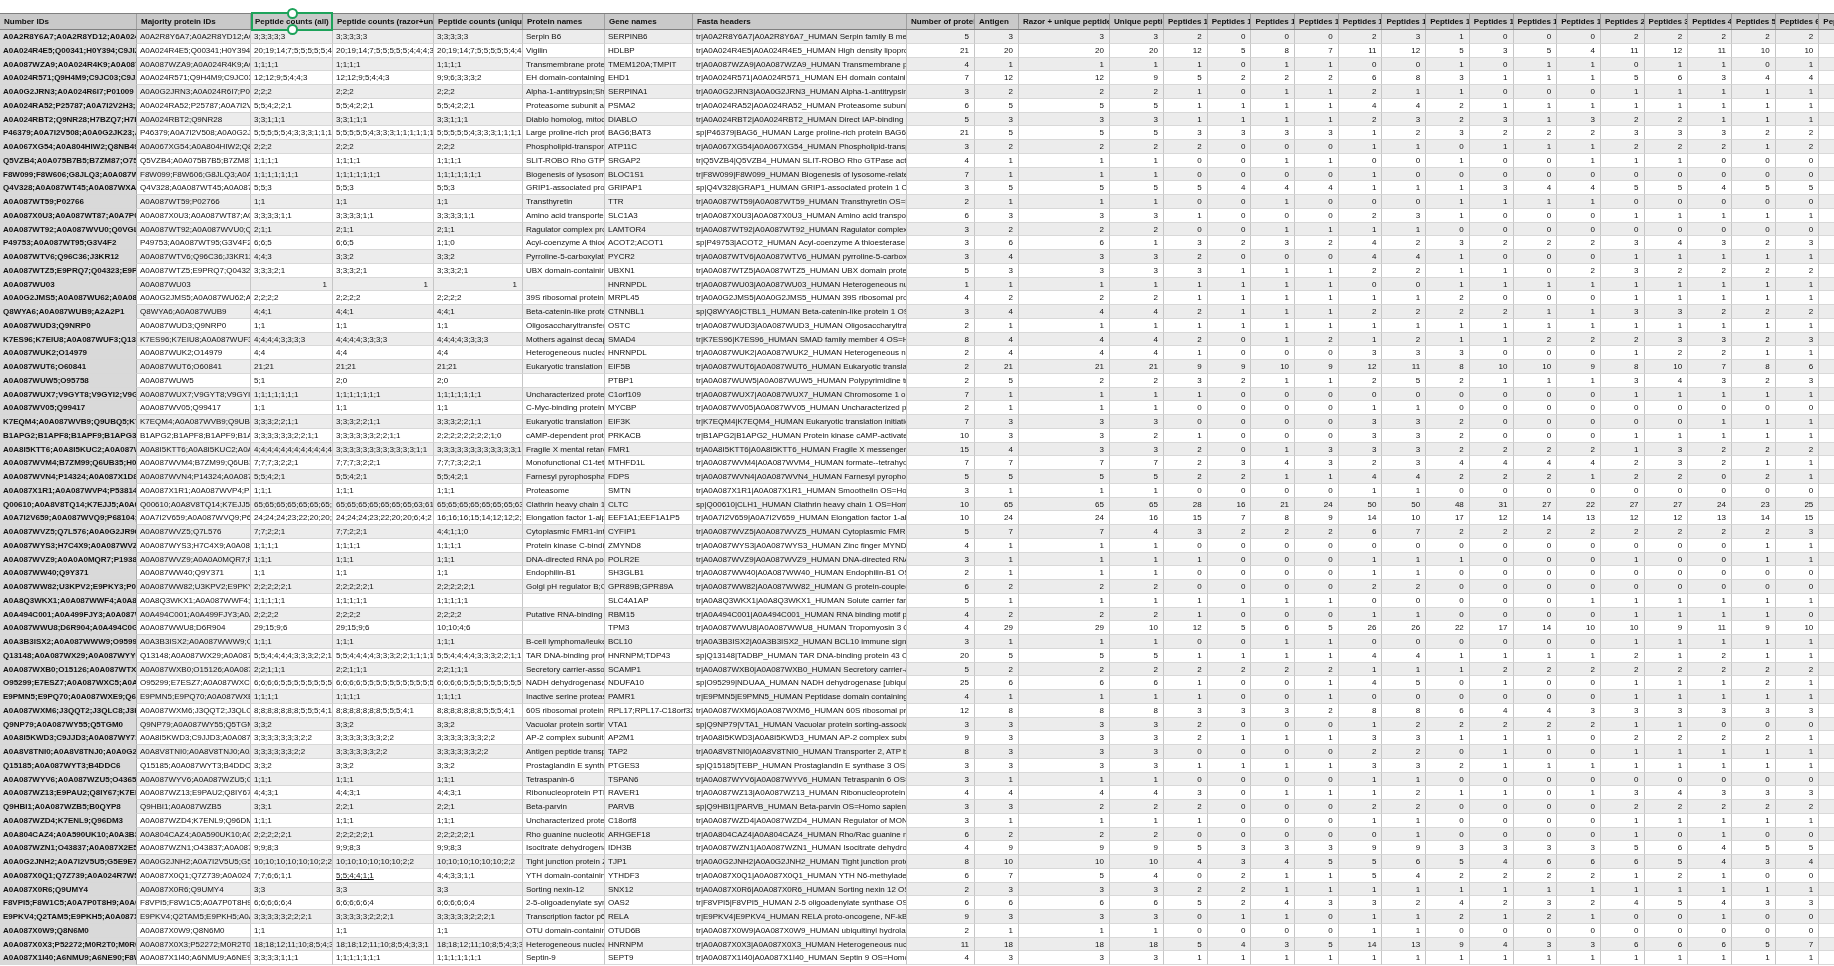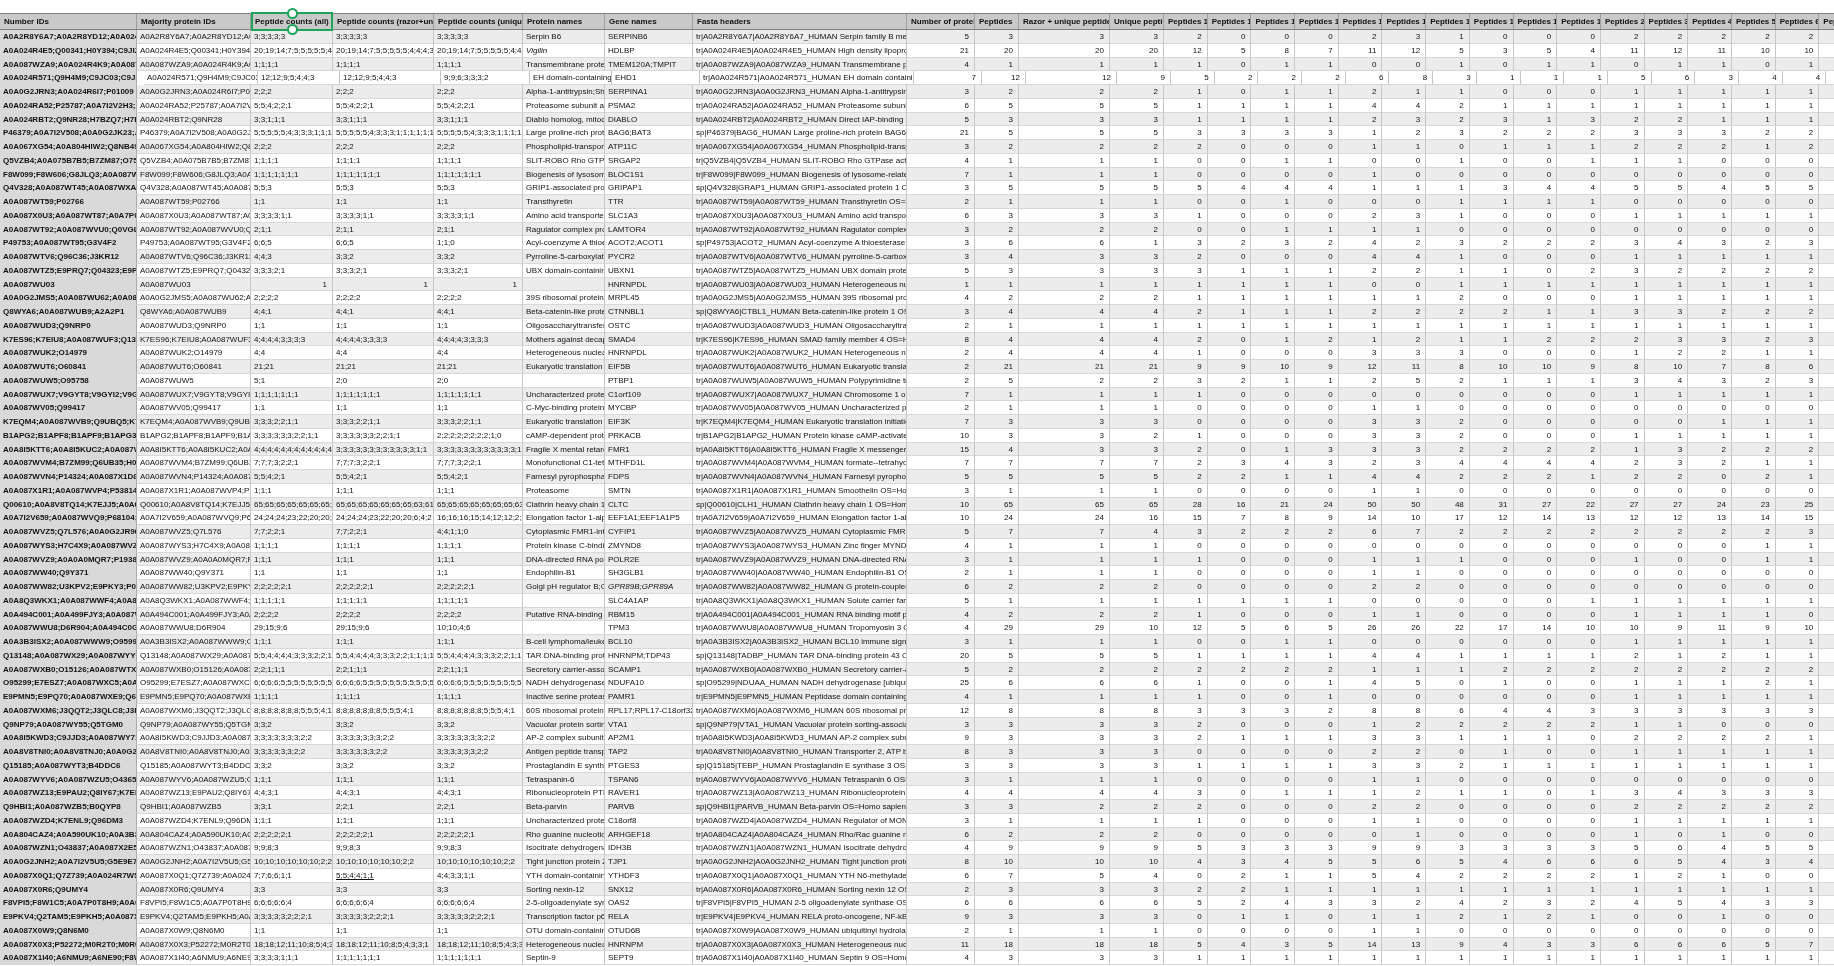--- a/index.html
+++ b/index.html
@@ -24,21 +24,21 @@
   <div class="hdr-row">
       <div class="hdr-cell" style="width: 137px;">Number IDs</div>
       <div class="hdr-cell" style="width: 114px;">Majority protein IDs</div>
       <div class="hdr-cell" style="width: 82px;">Peptide counts (all)</div>
       <div class="hdr-cell" style="width: 101px;">Peptide counts (razor+unique)</div>
       <div class="hdr-cell" style="width: 89px;">Peptide counts (unique)</div>
       <div class="hdr-cell" style="width: 82px;">Protein names</div>
       <div class="hdr-cell" style="width: 88px;">Gene names</div>
       <div class="hdr-cell" style="width: 214px;">Fasta headers</div>
       <div class="hdr-cell" style="width: 68px;">Number of proteins</div>
-      <div class="hdr-cell" style="width: 44px;">Peptides</div>
+      <div class="hdr-cell" style="width: 44px;">Antigen</div>
       <div class="hdr-cell" style="width: 91px;">Razor + unique peptides</div>
       <div class="hdr-cell" style="width: 54px;">Unique peptides</div>
       <div class="hdr-cell" style="width: 43.7px;">Peptides 1</div>
       <div class="hdr-cell" style="width: 43.7px;">Peptides 10</div>
       <div class="hdr-cell" style="width: 43.7px;">Peptides 11</div>
       <div class="hdr-cell" style="width: 43.7px;">Peptides 12</div>
       <div class="hdr-cell" style="width: 43.7px;">Peptides 13</div>
       <div class="hdr-cell" style="width: 43.7px;">Peptides 14</div>
       <div class="hdr-cell" style="width: 43.7px;">Peptides 15</div>
       <div class="hdr-cell" style="width: 43.7px;">Peptides 16</div>
@@ -81,21 +81,21 @@
         <div class="cell num" style="width: 43.7px;">2</div>
         <div class="cell num" style="width: 43.7px;">2</div>
         <div class="cell num" style="width: 44px;"></div>
       </div>
       <div class="row">
         <div class="cell colA" style="width: 137px;">A0A024R4E5;Q00341;H0Y394;C9JIZ1;C9J5E9</div>
         <div class="cell" style="width: 114px;">A0A024R4E5;Q00341;H0Y394</div>
         <div class="cell" style="width: 82px;">20;19;14;7;5;5;5;5;5;4;4</div>
         <div class="cell" style="width: 101px;">20;19;14;7;5;5;5;5;5;4;4;4;3;3;3;2</div>
         <div class="cell" style="width: 89px;">20;19;14;7;5;5;5;5;5;4;4;4;3</div>
-        <div class="cell" style="width: 82px; font-style: italic;">Vigilin</div>
+        <div class="cell" style="width: 82px;">Vigilin</div>
         <div class="cell" style="width: 88px;">HDLBP</div>
         <div class="cell" style="width: 214px;">tr|A0A024R4E5|A0A024R4E5_HUMAN High density lipoprotein binding</div>
         <div class="cell num" style="width: 68px;">21</div>
         <div class="cell num" style="width: 44px;">20</div>
         <div class="cell num" style="width: 91px;">20</div>
         <div class="cell num" style="width: 54px;">20</div>
         <div class="cell num" style="width: 43.7px;">12</div>
         <div class="cell num" style="width: 43.7px;">5</div>
         <div class="cell num" style="width: 43.7px;">8</div>
         <div class="cell num" style="width: 43.7px;">7</div>
@@ -137,21 +137,21 @@
         <div class="cell num" style="width: 43.7px;">1</div>
         <div class="cell num" style="width: 43.7px;">0</div>
         <div class="cell num" style="width: 43.7px;">1</div>
         <div class="cell num" style="width: 43.7px;">1</div>
         <div class="cell num" style="width: 43.7px;">0</div>
         <div class="cell num" style="width: 43.7px;">1</div>
         <div class="cell num" style="width: 44px;"></div>
       </div>
       <div class="row">
         <div class="cell colA" style="width: 137px;">A0A024R571;Q9H4M9;C9JC03;C9J2Z4</div>
-        <div class="cell" style="width: 114px; margin-left: 7px;">A0A024R571;Q9H4M9;C9JC03</div>
+        <div class="cell" style="width: 114px;">A0A024R571;Q9H4M9;C9JC03</div>
         <div class="cell" style="width: 82px;">12;12;9;5;4;4;3</div>
         <div class="cell" style="width: 101px;">12;12;9;5;4;4;3</div>
         <div class="cell" style="width: 89px;">9;9;6;3;3;3;2</div>
         <div class="cell" style="width: 82px;">EH domain-containing p</div>
         <div class="cell" style="width: 88px;">EHD1</div>
         <div class="cell" style="width: 214px;">tr|A0A024R571|A0A024R571_HUMAN EH domain containing 1 OS=Ho</div>
         <div class="cell num" style="width: 68px;">7</div>
         <div class="cell num" style="width: 44px;">12</div>
         <div class="cell num" style="width: 91px;">12</div>
         <div class="cell num" style="width: 54px;">9</div>
@@ -1252,21 +1252,21 @@
         <div class="cell num" style="width: 43.7px;">0</div>
         <div class="cell num" style="width: 44px;"></div>
       </div>
       <div class="row odd">
         <div class="cell colA" style="width: 137px;">A0A087WW82;U3KPV2;E9PKY3;P0CG</div>
         <div class="cell" style="width: 114px;">A0A087WW82;U3KPV2;E9PKY3;P0C</div>
         <div class="cell" style="width: 82px;">2;2;2;2;2;1</div>
         <div class="cell" style="width: 101px;">2;2;2;2;2;1</div>
         <div class="cell" style="width: 89px;">2;2;2;2;2;1</div>
         <div class="cell" style="width: 82px;">Golgi pH regulator B;Gol</div>
-        <div class="cell" style="width: 88px; font-style: italic;">GPR89B;GPR89A</div>
+        <div class="cell" style="width: 88px;">GPR89B;GPR89A</div>
         <div class="cell" style="width: 214px;">tr|A0A087WW82|A0A087WW82_HUMAN G protein-coupled receptor 89</div>
         <div class="cell num" style="width: 68px;">6</div>
         <div class="cell num" style="width: 44px;">2</div>
         <div class="cell num" style="width: 91px;">2</div>
         <div class="cell num" style="width: 54px;">2</div>
         <div class="cell num" style="width: 43.7px;">0</div>
         <div class="cell num" style="width: 43.7px;">0</div>
         <div class="cell num" style="width: 43.7px;">0</div>
         <div class="cell num" style="width: 43.7px;">0</div>
         <div class="cell num" style="width: 43.7px;">2</div>

